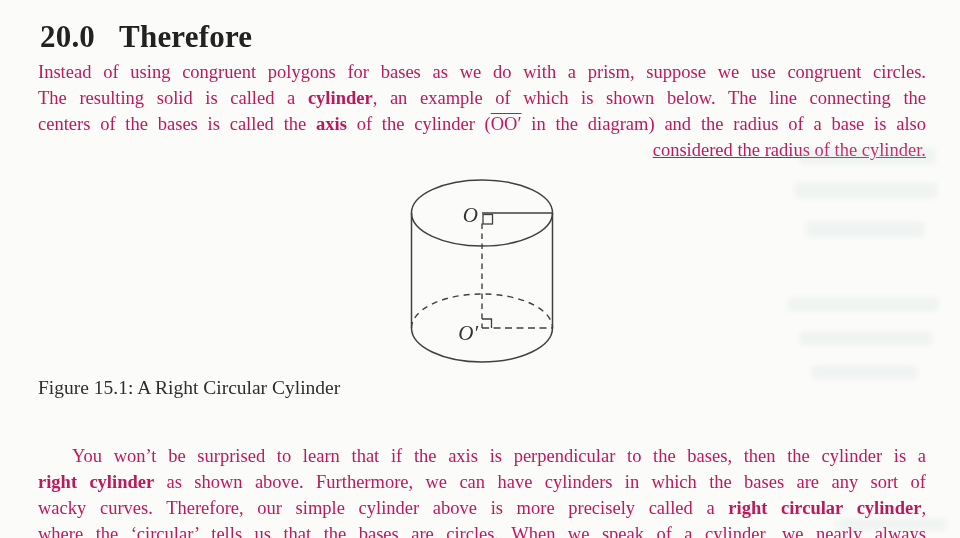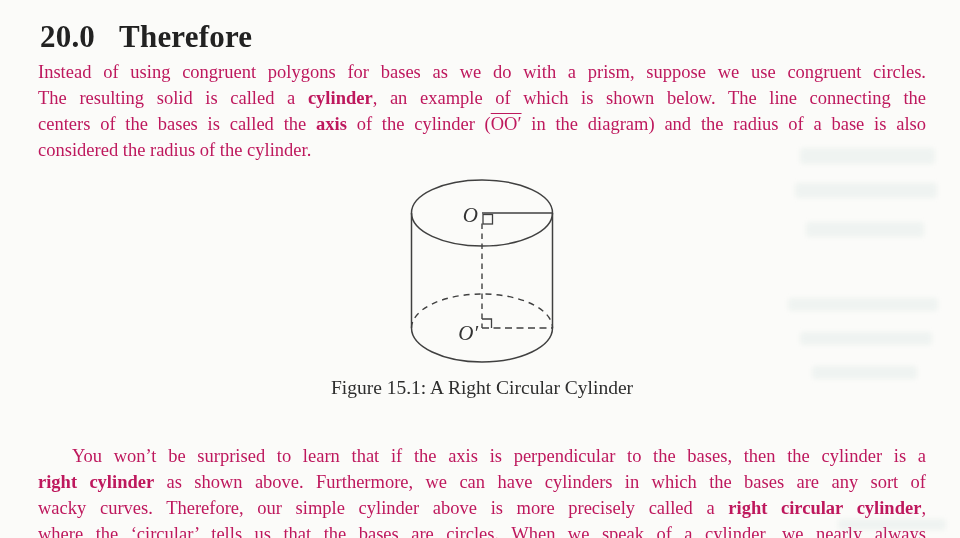--- a/index.html
+++ b/index.html
@@ -22,31 +22,31 @@
     position:absolute;left:38px;width:888px;
     margin:0;
     font-size:18.5px;line-height:26px;
     color:#be185d;
   }
   .justify-all{
     text-align:justify;
     text-align-last:justify;
   }
   .p1-main{top:59px;}
-  .p1-last{top:137px;text-align:left;}
+  .p1-last{top:137px;text-align:right;text-decoration:underline;}
   .p2{top:443px;text-indent:34px;}
   .oline{
     text-decoration:overline;
   }
   .fig{
     position:absolute;left:395px;top:168px;
   }
   .fig-caption{
     position:absolute;left:38px;top:377px;width:888px;
-    margin:0;text-align:center;
+    margin:0;text-align:left;
     font-size:19.5px;color:#2e2e2e;
   }
   .ghost{
     position:absolute;
     background:rgba(186,210,204,0.18);
     filter:blur(2.5px);
     border-radius:3px;
   }
   .g1{left:800px;top:148px;width:135px;height:16px;}
   .g2{left:795px;top:183px;width:142px;height:15px;}

